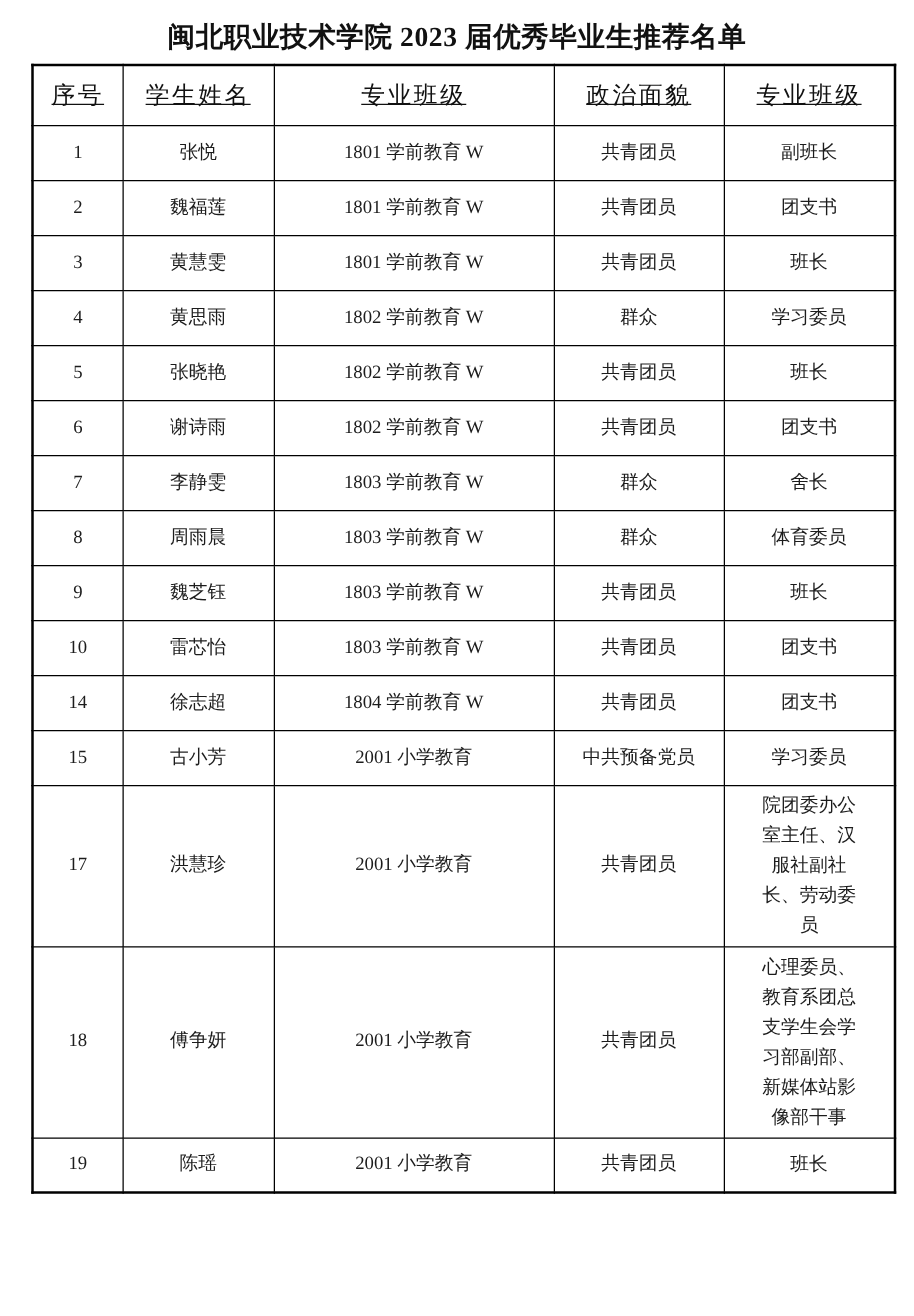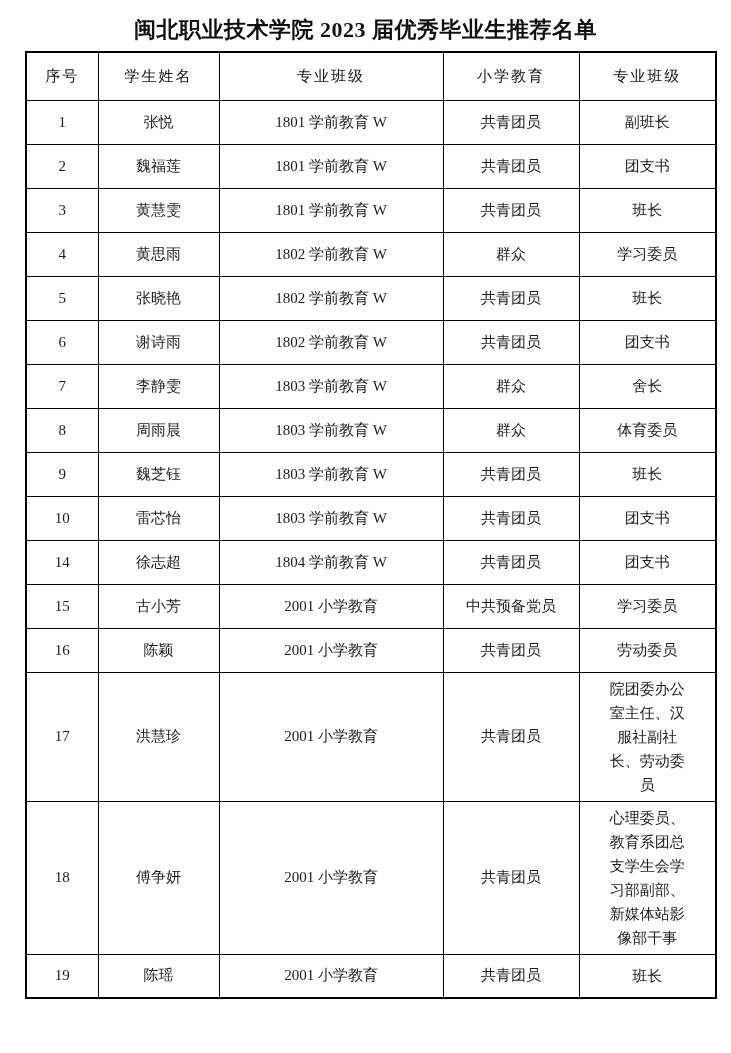--- a/index.html
+++ b/index.html
@@ -36,24 +36,25 @@
     border: 1px solid #000000;
     text-align: center;
     vertical-align: middle;
     overflow: hidden;
     word-break: break-all;
   }
   table.roster thead tr {
     height: 48px;
   }
   table.roster th {
-    font-size: 15px;
+    font-size: 19px;
     font-weight: normal;
     letter-spacing: 2px;
     color: #111111;
+    text-decoration: underline;
   }
   table.roster tbody tr {
     height: 44px;
   }
   table.roster td {
     font-size: 15px;
     padding: 2px 6px;
     line-height: 21px;
   }
   table.roster td.col-position {
@@ -79,21 +80,21 @@
       <col class="col-w-name">
       <col class="col-w-class">
       <col class="col-w-political">
       <col class="col-w-position">
     </colgroup>
     <thead>
       <tr>
         <th>序号</th>
         <th>学生姓名</th>
         <th>专业班级</th>
-        <th>小学教育</th>
+        <th>政治面貌</th>
         <th>专业班级</th>
       </tr>
     </thead>
     <tbody>
         <tr>
           <td class="col-no">1</td>
           <td class="col-name">张悦</td>
           <td class="col-class">1801 学前教育 W</td>
           <td class="col-political">共青团员</td>
           <td class="col-position">副班长</td>
@@ -169,27 +170,20 @@
           <td class="col-position">团支书</td>
         </tr>
         <tr>
           <td class="col-no">15</td>
           <td class="col-name">古小芳</td>
           <td class="col-class">2001 小学教育</td>
           <td class="col-political">中共预备党员</td>
           <td class="col-position">学习委员</td>
         </tr>
         <tr>
-          <td class="col-no">16</td>
-          <td class="col-name">陈颖</td>
-          <td class="col-class">2001 小学教育</td>
-          <td class="col-political">共青团员</td>
-          <td class="col-position">劳动委员</td>
-        </tr>
-        <tr>
           <td class="col-no">17</td>
           <td class="col-name">洪慧珍</td>
           <td class="col-class">2001 小学教育</td>
           <td class="col-political">共青团员</td>
           <td class="col-position">院团委办公室主任、汉服社副社长、劳动委员</td>
         </tr>
         <tr>
           <td class="col-no">18</td>
           <td class="col-name">傅争妍</td>
           <td class="col-class">2001 小学教育</td>

